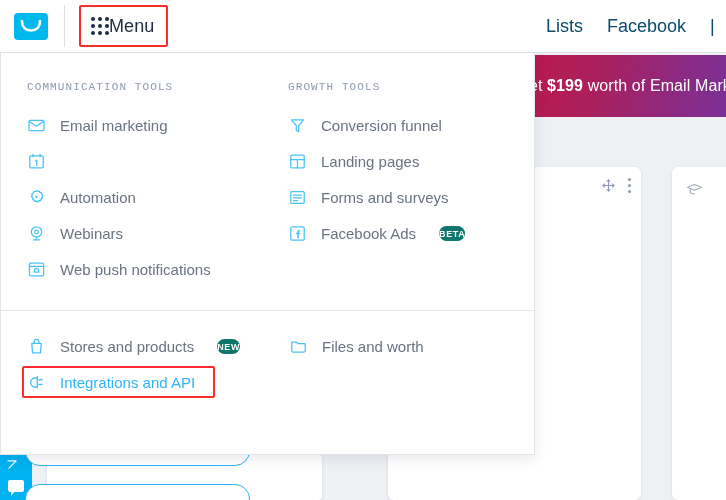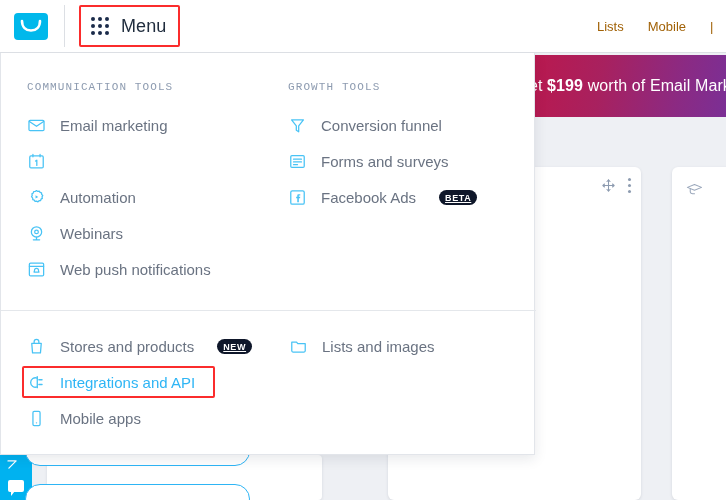--- a/index.html
+++ b/index.html
@@ -27,35 +27,35 @@
   }
   .logo-sq svg { display: block; }
   .topbar-div {
     position: absolute; left: 64px; top: 5px; width: 1px; height: 42px;
     background: #dcdfe4;
   }
 
   .menu-btn {
     position: absolute; left: 79px; top: 5px;
     height: 42px; padding: 0 14px 0 12px;
-    display: flex; align-items: center; gap: 12px;
+    display: flex; align-items: center; 
     background: transparent; border: none; cursor: pointer;
   }
   .menu-btn .red-ring {
     position: absolute; left: 0; top: 0; right: 0; bottom: 0;
     border: 2px solid #fb2c2c; border-radius: 2px; pointer-events: none;
   }
   .dotgrid { display: grid; grid-template-columns: repeat(3, 4px);
              grid-template-rows: repeat(3, 4px); gap: 3px; }
   .dotgrid i { display: block; width: 4px; height: 4px; background: #1a2b4a; border-radius: 50%; }
   .menu-btn-label { font-size: 18px; color: #1f2c3d; letter-spacing: .1px; }
 
   .topnav { position: absolute; right: 0; top: 0; height: 53px;
             display: flex; align-items: center; gap: 24px; padding-right: 6px; }
-  .topnav a { font-size: 13px; color: #a16207; text-decoration: none; white-space: nowrap; }
+  .topnav a { font-size: 18px; color: #0c4a6e; text-decoration: none; white-space: nowrap; }
   .topnav a.clipped { width: 10px; overflow: hidden; display: inline-block; }
 
   
   .banner {
     position: absolute; left: 535px; top: 55px; width: 191px; height: 62px;
     background: linear-gradient(100deg, #b9194f 0%, #a8215f 35%, #8b2a83 75%, #7b2f95 100%);
     display: flex; align-items: center; overflow: hidden; z-index: 5;
   }
   .banner-text {
     color: #ffffff; font-size: 16px; white-space: nowrap;
@@ -144,23 +144,23 @@
     height: 36px; cursor: pointer; position: relative;
     padding-right: 8px;
     text-align: right;
   }
   .dd-ico { width: 19px; height: 19px; flex: 0 0 19px; color: #49c3f5;
             display: flex; align-items: center; justify-content: center; }
   .dd-label { font-size: 15px; color: #6a7382; white-space: nowrap; }
   .dd-item.active .dd-label { color: #2eb5f5; }
 
   .badge {
-    display: inline-block; margin-left: 9px; background: #0f172a; color: #fff;
+    display: inline-block; margin-left: 9px; background: #0f766e; color: #fff;
     font-size: 9px; font-weight: bold; letter-spacing: .6px;
-    padding: 3px 6px 2px; border-radius: 9px; vertical-align: middle; text-decoration: underline;
+    padding: 3px 0 2px; border-radius: 9px; vertical-align: middle;
   }
 
   .dd-divider { position: absolute; left: 0; top: 257px; width: 535px; height: 1px; background: #e4e7eb; }
 
   .dd-lower { position: absolute; left: 0; top: 275px; width: 535px; display: flex; }
   .dd-lower .dd-col { width: 278px; padding-left: 26px; }
   .dd-lower .dd-col.right { width: 257px; padding-left: 10px; }
 
   .hl-ring {
     position: absolute; border: 2px solid #fb2c2c; border-radius: 2px;
@@ -293,20 +293,29 @@
 
         <div class="dd-item">
           <span class="dd-ico">
             <svg width="19" height="19" viewBox="0 0 24 24" fill="none" stroke="currentColor" stroke-width="1.6" stroke-linecap="round" stroke-linejoin="round">
               <path d="M4.5 5h15l-6 7.5V20l-3-2v-5.5L4.5 5z"></path>
             </svg>
           </span>
           <span class="dd-label">Conversion funnel</span>
         </div>
 
+        <div class="dd-item">
+          <span class="dd-ico">
+            <svg width="19" height="19" viewBox="0 0 24 24" fill="none" stroke="currentColor" stroke-width="1.6" stroke-linecap="round" stroke-linejoin="round">
+              <rect x="3.5" y="4" width="17" height="16" rx="1.5"></rect>
+                <path d="M3.5 9.5h17M12 9.5V20"></path>
+            </svg>
+          </span>
+          <span class="dd-label">Landing pages</span>
+        </div>
 
         <div class="dd-item">
           <span class="dd-ico">
             <svg width="19" height="19" viewBox="0 0 24 24" fill="none" stroke="currentColor" stroke-width="1.6" stroke-linecap="round" stroke-linejoin="round">
               <rect x="3.5" y="4.5" width="17" height="15" rx="1.5"></rect>
               <path d="M7 9h10M7 12.5h10M7 16h5"></path>
             </svg>
           </span>
           <span class="dd-label">Forms and surveys</span>
         </div>
@@ -344,39 +353,30 @@
           <span class="dd-ico">
             <svg width="19" height="19" viewBox="0 0 24 24" fill="none" stroke="currentColor" stroke-width="1.7" stroke-linecap="round" stroke-linejoin="round">
               <path d="M13 6.5a6 6 0 100 11"></path>
                 <path d="M13 4.5v14"></path>
                 <path d="M15 8.5h4M15 14.5h4"></path>
             </svg>
           </span>
           <span class="dd-label">Integrations and API</span>
         </div>
 
-        <div class="dd-item">
-          <span class="dd-ico">
-            <svg width="19" height="19" viewBox="0 0 24 24" fill="none" stroke="currentColor" stroke-width="1.6" stroke-linecap="round" stroke-linejoin="round">
-              <rect x="7.5" y="3" width="9" height="18" rx="1.6"></rect>
-                <circle cx="12" cy="17.5" r=".9" fill="currentColor" stroke="none"></circle>
-            </svg>
-          </span>
-          <span class="dd-label">Mobile apps</span>
-        </div>
       </div>
 
       <div class="dd-col right">
         <div class="dd-item">
           <span class="dd-ico">
             <svg width="19" height="19" viewBox="0 0 24 24" fill="none" stroke="currentColor" stroke-width="1.6" stroke-linecap="round" stroke-linejoin="round">
               <path d="M3.5 6.5h6l1.6 2h9.4v9a1.5 1.5 0 01-1.5 1.5H5a1.5 1.5 0 01-1.5-1.5v-11z"></path>
             </svg>
           </span>
-          <span class="dd-label">Lists and images</span>
+          <span class="dd-label">Files and worth</span>
         </div>
       </div>
     </div>
   </div>
 
   <div class="hl-ring hl-integrations"></div>
 
   <div class="topbar">
     <div class="logo-wrap">
       <span class="logo-sq">
@@ -398,18 +398,18 @@
           <i></i>
           <i></i>
           <i></i>
           <i></i>
       </span>
       <span class="menu-btn-label">Menu</span>
     </div>
 
     <nav class="topnav">
       <a href="#">Lists</a>
-      <a href="#">Mobile</a>
+      <a href="#">Facebook</a>
       <a href="#" class="clipped">|</a>
     </nav>
   </div>
 
 </div>
 
 </body></html>

